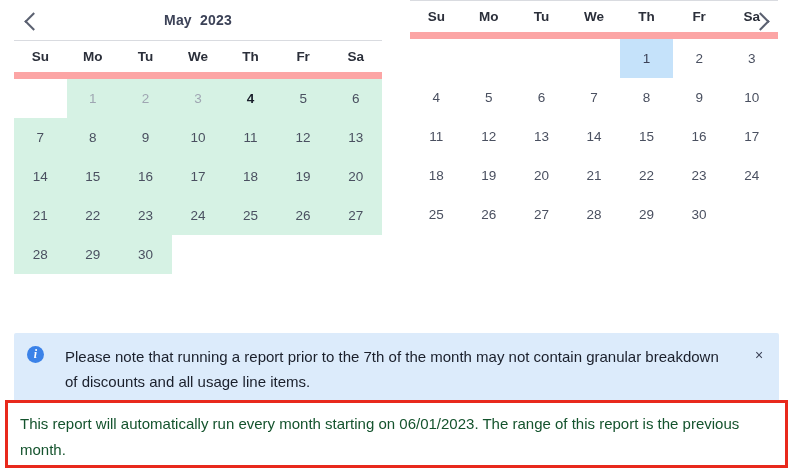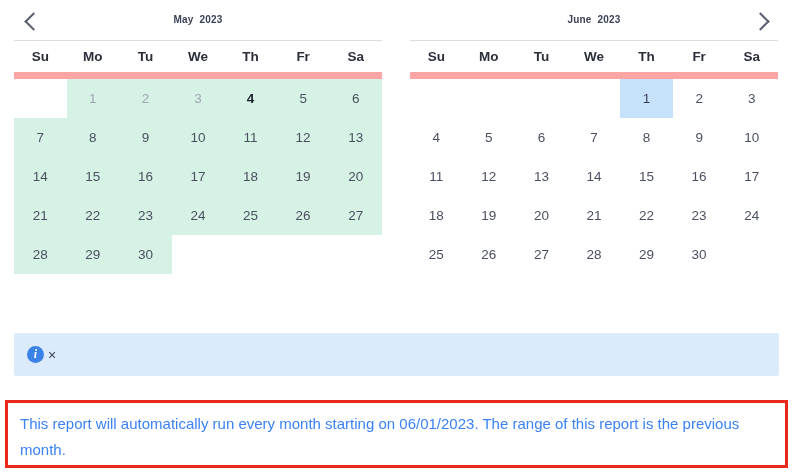--- a/index.html
+++ b/index.html
@@ -53,21 +53,21 @@
     display: flex;
     width: 793px;
   }
   .month {
     width: 396px;
     box-sizing: border-box;
     padding: 0 14px;
   }
   .month-title {
     text-align: center;
-    font-size: 10px;
+    font-size: 14px;
     font-weight: 700;
     color: #3c4257;
     letter-spacing: 0.2px;
     height: 40px;
     line-height: 40px;
     white-space: pre;
   }
   .weekdays {
     display: grid;
     grid-template-columns: repeat(7, 1fr);
@@ -164,21 +164,21 @@
     width: 783px;
     height: 68px;
     box-sizing: border-box;
     border: 3px solid #e8291c;
     background: #ffffff;
     padding: 8px 12px;
   }
   .callout-text {
     font-size: 15px;
     line-height: 26px;
-    color: #3b82f6;
+    color: #14532d;
     margin: 0;
   }
 </style>
 </head>
 <body>
 
 <div class="datepicker">
 
   <button class="cal-nav prev" aria-label="Previous month">
     <span class="chev left"></span>
@@ -230,21 +230,20 @@
           <div class="day in-range">25</div>
           <div class="day in-range">26</div>
           <div class="day in-range">27</div>
           <div class="day in-range">28</div>
           <div class="day in-range">29</div>
           <div class="day in-range">30</div>
         </div>
     </div>
 
     <div class="month">
-      <div class="month-title">June  2023</div>
       <div class="weekdays">
           <div class="weekday">Su</div>
           <div class="weekday">Mo</div>
           <div class="weekday">Tu</div>
           <div class="weekday">We</div>
           <div class="weekday">Th</div>
           <div class="weekday">Fr</div>
           <div class="weekday">Sa</div>
         </div>
       <div class="days">
@@ -283,18 +282,19 @@
           <div class="day ">29</div>
           <div class="day ">30</div>
         </div>
     </div>
 
   </div>
 </div>
 
 <div class="info-banner">
   <span class="info-icon">i</span>
+  <p class="info-text">Please note that running a report prior to the 7th of the month may not contain granular breakdown of discounts and all usage line items.</p>
   <button class="info-close">×</button>
 </div>
 
 <div class="callout">
   <p class="callout-text">This report will automatically run every month starting on 06/01/2023. The range of this report is the previous month.</p>
 </div>
 
 </body></html>

